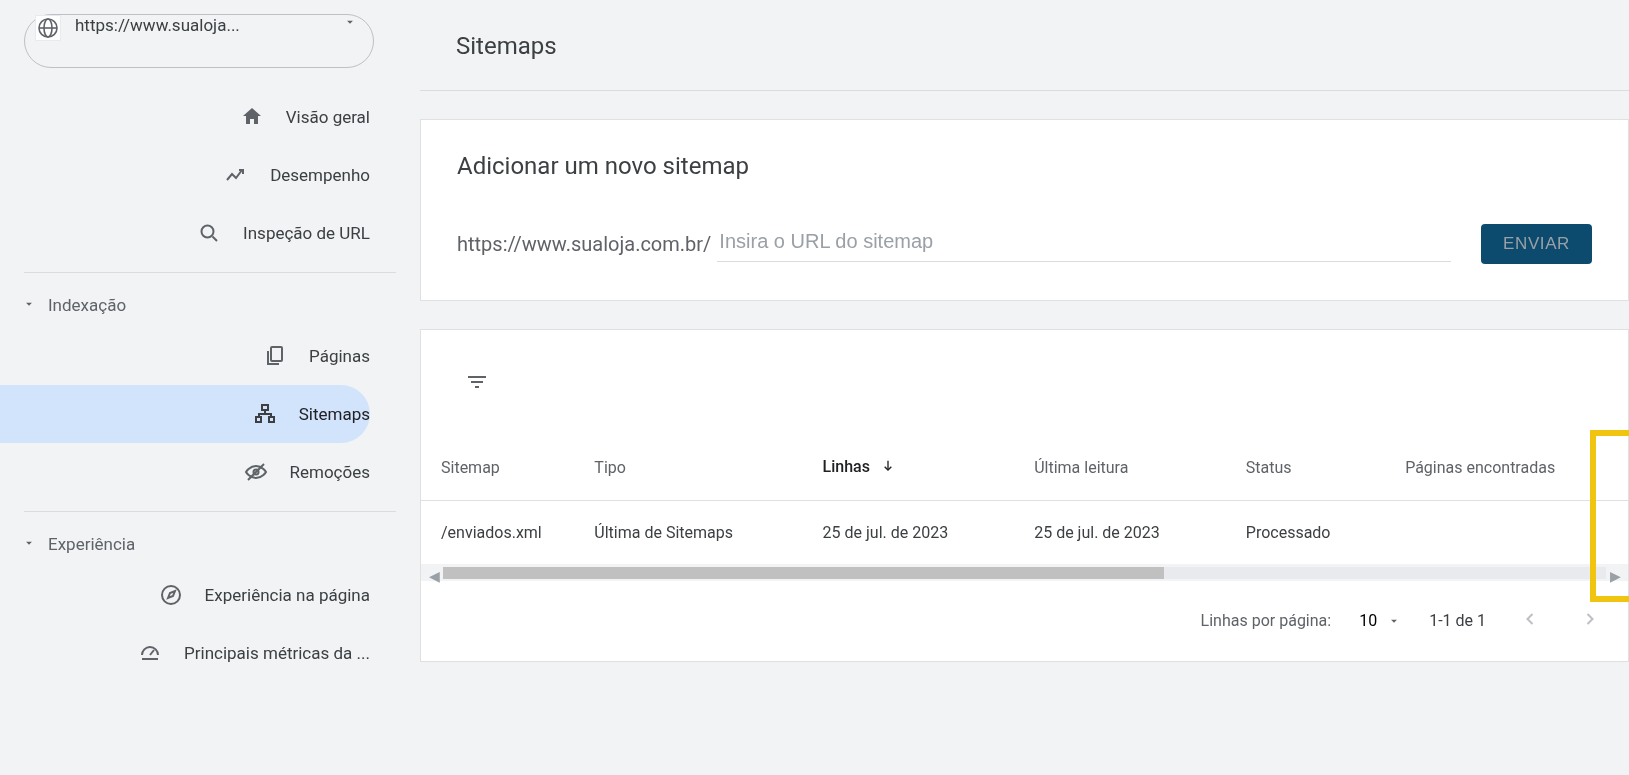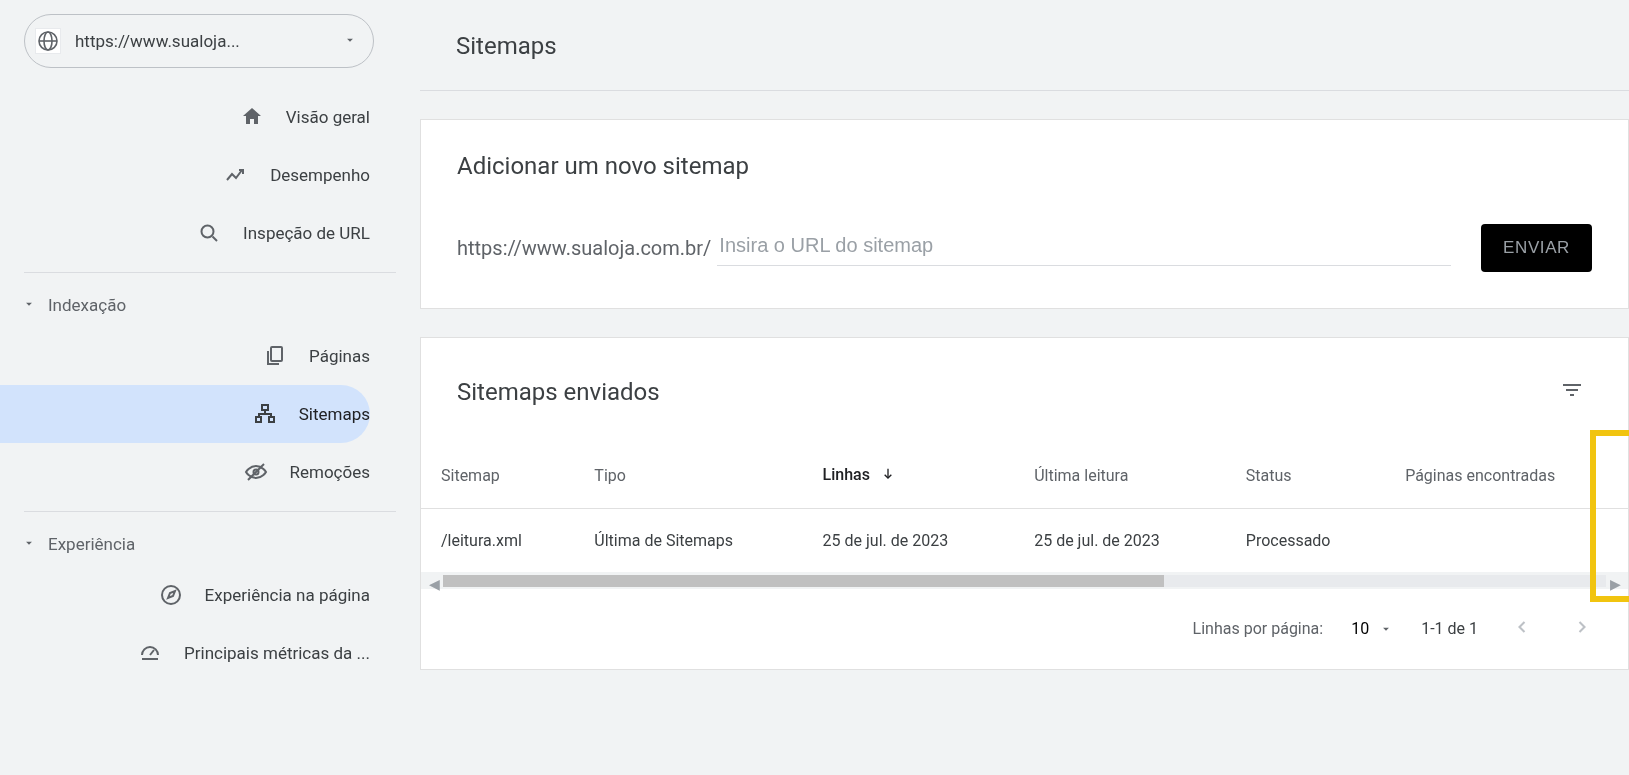--- a/index.html
+++ b/index.html
@@ -19,21 +19,20 @@
     background: #f1f3f4;
     flex-shrink: 0;
   }
   .property-selector {
     margin: 0 24px 20px 24px;
     width: 350px;
     height: 54px;
     border: 1px solid #bdc1c6;
     border-radius: 27px;
     display: flex;
-    align-items: center;
     padding: 0 16px 0 10px;
     cursor: pointer;
     background: #f1f3f4;
   }
   .property-selector .favicon {
     width: 26px; height: 26px;
     background: #fff;
     border: 1px solid #e8eaed;
     display: flex; align-items: center; justify-content: center;
     margin-right: 14px;
@@ -140,22 +139,22 @@
     border-bottom: 1px solid #dadce0;
     outline: none;
     padding: 4px 2px 8px 2px;
     color: #3c4043;
     background: transparent;
     margin-right: 30px;
   }
   .url-input::placeholder { color: #9aa0a6; }
   .send-btn {
     padding: 0 22px;
-    height: 48px;
-    background: #000000;
+    height: 40px;
+    background: #0c4a6e;
     border: none;
     color: #9aa0a6;
     font-size: 17px;
     letter-spacing: 0.6px;
     border-radius: 4px;
     cursor: pointer;
     font-weight: 500;
   }
 
   .sitemaps-card .head {
@@ -227,21 +226,21 @@
     padding: 0 8px;
   }
   .hscroll .btn { width: 10px; height: 10px; color: #9aa0a6; }
   .hscroll .track { flex: 1; margin: 0 4px; height: 12px; background: #e8eaed; position: relative; }
   .hscroll .thumb { position: absolute; left: 0; width: 62%; height: 100%; background: #c0c0c0; }
 
   .pagination {
     display: flex;
     align-items: center;
     justify-content: flex-end;
-    padding: 22px 30px;
+    padding: 22px 22px;
     color: #5f6368;
     font-size: 16px;
     gap: 28px;
   }
   .pagination .rows-select {
     display: flex; align-items: center; gap: 10px;
     cursor: pointer;
     color: #000000;
   }
   .pagination .nav-btn {
@@ -380,21 +379,20 @@
         <div class="add-sitemap-row">
           <span class="url-prefix">https://www.sualoja.com.br/</span>
           <input class="url-input" type="text" placeholder="Insira o URL do sitemap" style="">
           <button class="send-btn">ENVIAR</button>
         </div>
       </div>
     </div>
 
     <div class="card sitemaps-card" style="margin-top:28px; padding-bottom:0; position:relative;">
       <div class="head">
-        <div class="title">Sitemaps enviados</div>
         <div class="filter-icon-btn">
           <svg class="icon-svg" viewBox="0 0 24 24" fill="#5f6368">
               <path d="M3 6h18v2H3zM6 11h12v2H6zM10 16h4v2h-4z"></path>
             </svg>
         </div>
       </div>
       <div class="tbl-wrap">
         <table class="tbl">
           <thead>
             <tr>
@@ -409,21 +407,21 @@
                     </svg>
                 </span>
               </th>
               <th>Última leitura</th>
               <th>Status</th>
               <th>Páginas encontradas</th>
             </tr>
           </thead>
           <tbody>
             <tr>
-              <td class="wrap">/leitura.xml</td>
+              <td class="wrap">/enviados.xml</td>
               <td>Última de Sitemaps</td>
               <td>25 de jul. de 2023</td>
               <td>25 de jul. de 2023</td>
               <td class="status-processed">Processado</td>
               <td></td>
             </tr>
           </tbody>
         </table>
       </div>
 

